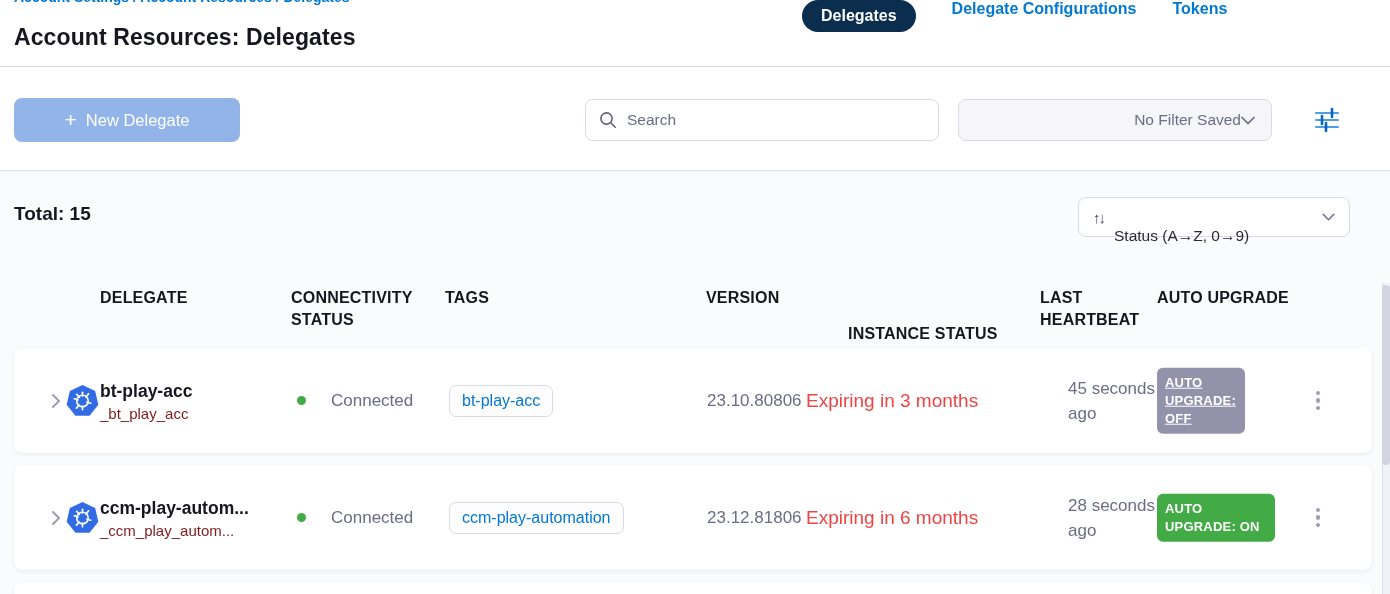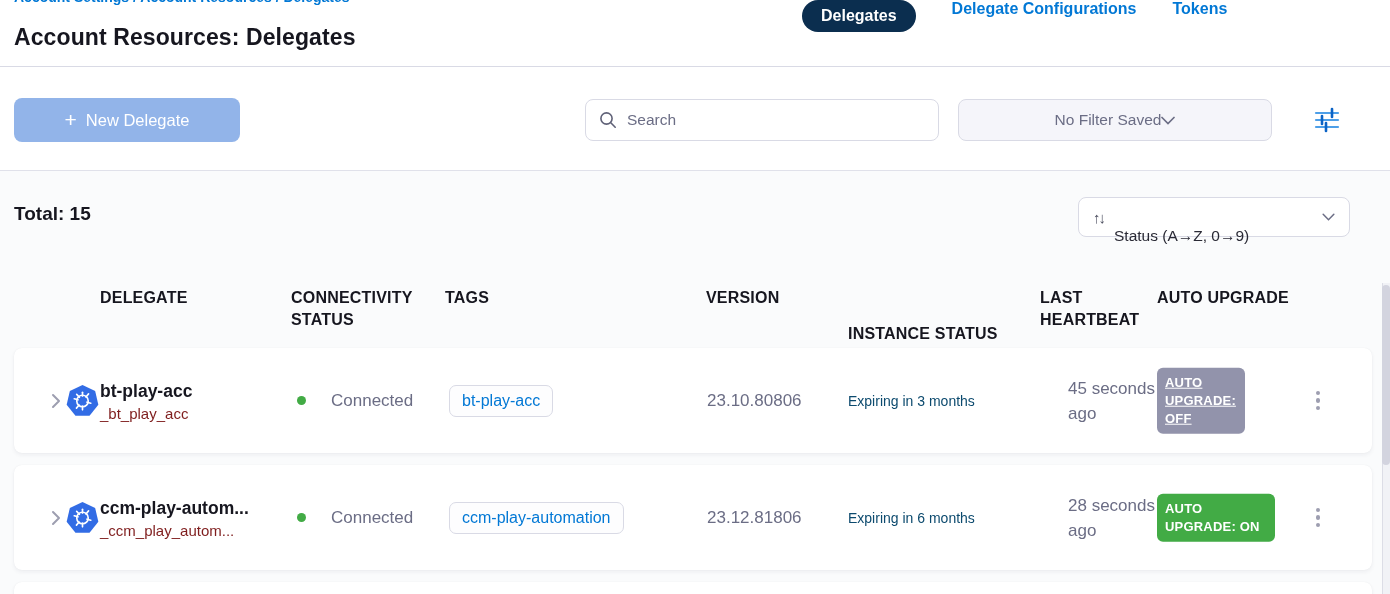--- a/index.html
+++ b/index.html
@@ -54,21 +54,21 @@
     display:flex; align-items:center; padding:0 13px; gap:10px;
   }
   .search-box input {
     border:none; outline:none; flex:1; font-size:15.5px;
     font-family:inherit; color:#1b1b28; background:transparent;
   }
   .search-box input::placeholder { color:#6b6d85; }
   .filter-select {
     top:99px; left:958px; width:314px; height:42px;
     background:#f5f5fa; border:1px solid #d9dae5; border-radius:8px;
-    display:flex; align-items:center; justify-content:center;
+    display:flex; align-items:center; justify-content:flex-end;
     padding:0 16px; cursor:pointer;
   }
   .filter-select .val { font-size:15.5px; color:#6b6d85; }
   .icon-sliders { top:105px; left:1312px; width:30px; height:30px; cursor:pointer; }
 
   
   .content-bg { top:171px; left:0; width:1390px; height:423px; background:#fafbfc; }
   .total { top:203px; left:14px; font-size:19px; font-weight:700; color:#16161f; }
   .sort-select {
     top:197px; left:1078px; width:272px; height:40px;
@@ -110,21 +110,21 @@
   .sub-name { font-size:15px; color:#7f1d1d; margin-top:3px; white-space:nowrap; }
   .conn { left:283px; display:flex; align-items:center; gap:25px; }
   .conn-dot { width:9px; height:9px; border-radius:50%; background:#42ab45; }
   .conn-text { font-size:17px; color:#6b6d85; }
   .tag-chip {
     left:435px; border:1px solid #d9dae5; border-radius:7px;
     background:#fdfdfe; padding:6px 12px;
     font-size:16px; color:#0278d5; white-space:nowrap;
   }
   .version { left:693px; font-size:17px; color:#6b6d85; white-space:nowrap;text-align:center; }
-  .instance { left:834px; font-size:14px; color:#0c4a6e; white-space:nowrap; }
+  .instance { left:792px; font-size:19px; color:#ef4444; white-space:nowrap; }
   .heartbeat { left:1027px; width:110px; font-size:17px; color:#6b6d85; line-height:1.5;margin-left:27px; }
   .badge {
     left:1143px; border-radius:6px; color:#ffffff;
     font-size:13px; font-weight:700; line-height:1.4;
     padding:6px 8px; letter-spacing:.2px; text-transform:uppercase;
   }
   .badge-off { background:#9293ab; width:88px;text-decoration:underline; }
   .badge-on  { background:#42ab45; width:118px; }
   .kebab { left:1292px; width:24px; height:28px; display:flex; flex-direction:column;
            align-items:center; justify-content:center; gap:3px; cursor:pointer; }

